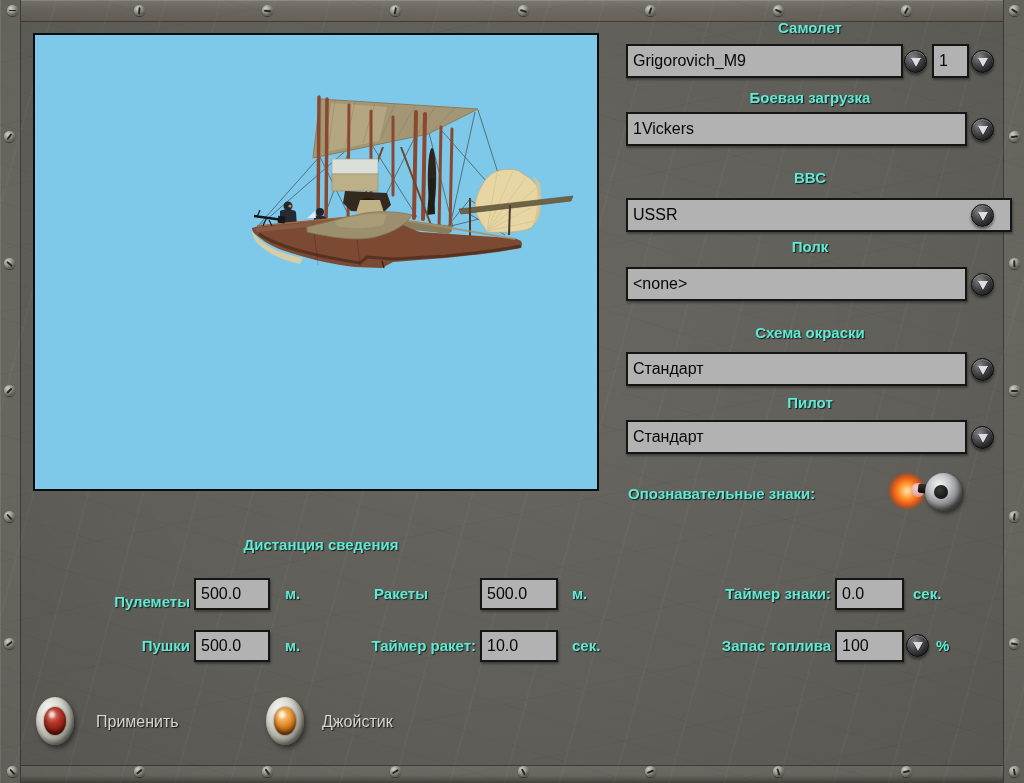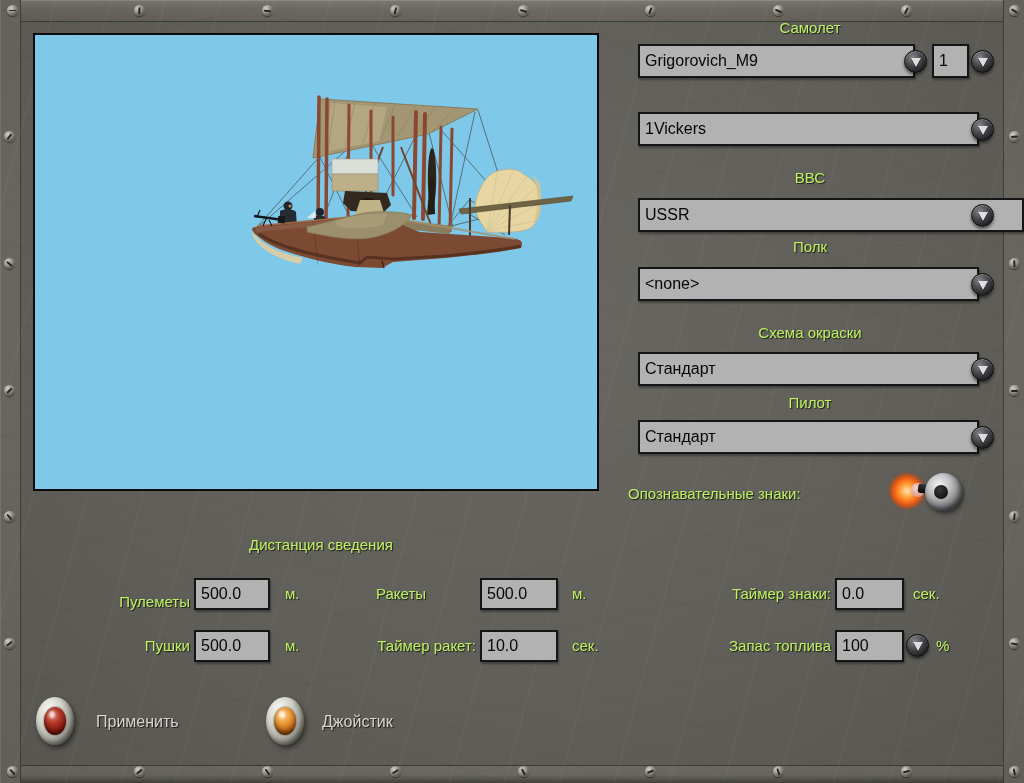--- a/index.html
+++ b/index.html
@@ -20,25 +20,25 @@
   .edge.left{left:0;top:0;bottom:0;width:20px;background:#6b6962;border-right:1px solid #413f39;box-shadow:inset 1px 0 0 rgba(255,255,255,.10);}
   .edge.right{right:0;top:0;bottom:0;width:20px;background:#6b6962;border-left:1px solid #413f39;}
   .screw{position:absolute;width:11px;height:11px;border-radius:50%;z-index:4;
     background:radial-gradient(circle at 35% 30%, #d3d1c7 0%, #94928a 40%, #56544c 72%, #393832 100%);
     box-shadow:0 1px 1px rgba(0,0,0,.45), inset 0 0 1px rgba(255,255,255,.35);}
   .screw .slot{position:absolute;left:2px;top:4.6px;width:7px;height:1.7px;background:#26251f;border-radius:1px;}
   
   #preview{position:absolute;left:33px;top:33px;width:566px;height:458px;background:#7ec8ea;border:2px solid #0b0b0b;box-sizing:border-box;z-index:5;}
   #preview svg{position:absolute;left:0;top:0;}
   
-  .glabel{position:absolute;color:#bef264;font-size:15px;line-height:17px;text-align:center;text-shadow:1px 1px 1px rgba(15,15,12,.85);z-index:6;white-space:nowrap;}
+  .glabel{position:absolute;color:#5eead4;font-size:15px;line-height:17px;text-align:center;text-shadow:1px 1px 1px rgba(15,15,12,.85);z-index:6;white-space:nowrap;font-weight:bold;}
   .glabel.leftal{text-align:left;}
   
   .tinput,.combo{position:absolute;box-sizing:border-box;background:#b2b2b2;border:2px solid #151515;color:#060606;font-size:16px;font-family:"Liberation Sans",sans-serif;padding:0 5px;box-shadow:1px 2px 2px rgba(0,0,0,.35);z-index:6;outline:none;}
-  .combo{display:flex;align-items:center;white-space:nowrap;overflow:hidden;cursor:default;margin-left:12px;}
+  .combo{display:flex;align-items:center;white-space:nowrap;overflow:hidden;cursor:default;}
   .tinput{height:32px;}
   
   .arrow-btn{position:absolute;width:23px;height:23px;border-radius:50%;z-index:6;cursor:pointer;
     background:radial-gradient(circle at 36% 30%, #84848a 0%, #4a4a4e 40%, #242426 72%, #0d0d0d 100%);
     border:1px solid #0a0a0a;box-shadow:0 2px 3px rgba(0,0,0,.5), inset 0 1px 1px rgba(255,255,255,.3);
     display:flex;align-items:center;justify-content:center;box-sizing:border-box;}
   .arrow-btn .tri{width:0;height:0;border-left:5.5px solid transparent;border-right:5.5px solid transparent;border-top:9px solid #dedede;margin-top:2px;filter:drop-shadow(0 1px 0 rgba(0,0,0,.7));}
   
   #toggle{position:absolute;left:880px;top:464px;width:88px;height:54px;z-index:6;cursor:pointer;}
   #toggle .glow{position:absolute;left:9px;top:9px;width:36px;height:36px;border-radius:50%;
@@ -258,20 +258,21 @@
   <div class="glabel" style="left:626px;top:19px;width:368px;">Самолет</div>
   <div class="combo" style="left:626px;top:44px;width:277px;height:34px;">Grigorovich_M9</div>
   <div class="arrow-btn" style="left:904px;top:50px;">
       <span class="tri"></span>
     </div>
   <input class="tinput" style="left: 932px; top: 44px; width: 37px; height: 34px;" value="1">
   <div class="arrow-btn" style="left:971px;top:50px;">
       <span class="tri"></span>
     </div>
 
+  <div class="glabel" style="left:626px;top:89px;width:368px;">Боевая загрузка</div>
   <div class="combo" style="left:626px;top:112px;width:341px;height:34px;">1Vickers</div>
   <div class="arrow-btn" style="left:971px;top:118px;">
       <span class="tri"></span>
     </div>
 
   <div class="glabel" style="left:626px;top:169px;width:368px;">ВВС</div>
   <div class="combo" style="left:626px;top:198px;width:386px;height:34px;">USSR</div>
   <div class="arrow-btn" style="left:971px;top:204px;">
       <span class="tri"></span>
     </div>

